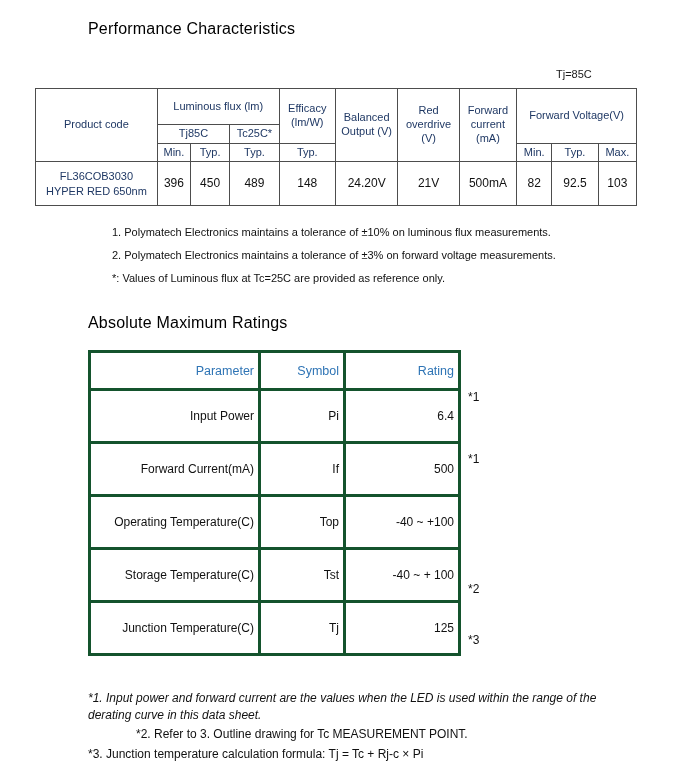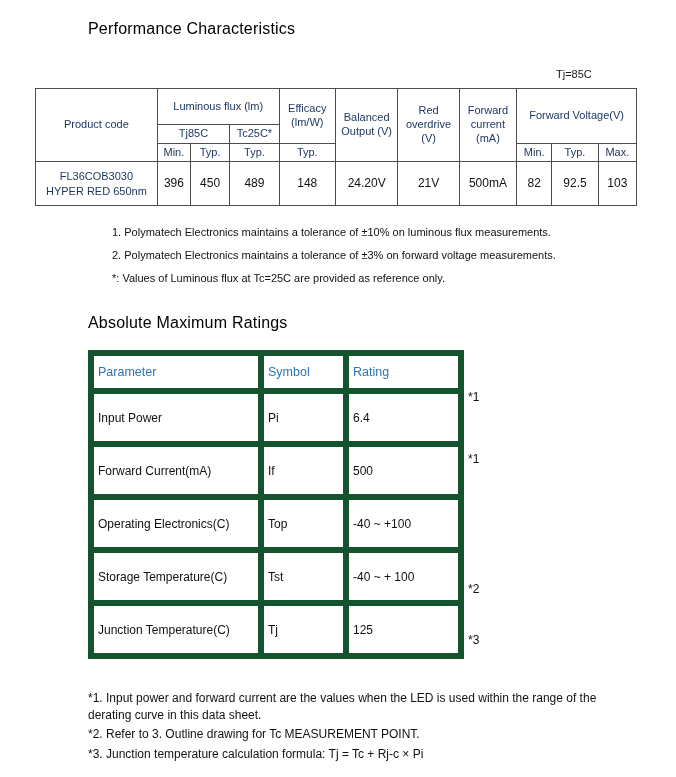--- a/index.html
+++ b/index.html
@@ -52,22 +52,22 @@
   #notes1-0 { top: 226px; }
   #notes1-1 { top: 249px; }
   #notes1-2 { top: 272px; }
 
   #title2 { position: absolute; left: 88px; top: 314px; }
 
   
   #amr-wrap { position: absolute; left: 88px; top: 350px; width: 460px; }
   #amr-table { width: 370px; table-layout: fixed; }
   #amr-table th, #amr-table td {
-    border: 6px solid #14532d;
-    text-align: left;
+    border: 3px solid #14532d;
+    text-align: right;
     vertical-align: middle;
     font-size: 12px;
     padding: 2px 4px;
   }
   #amr-table th {
     height: 38px;
     color: #2e74b5;
     font-weight: 400;
     font-size: 12.5px;
   }
@@ -79,22 +79,22 @@
     font-size: 12px;
     color: #111111;
   }
   #side-note-0 { top: 40px; }
   #side-note-1 { top: 102px; }
   #side-note-2 { top: 232px; }
   #side-note-3 { top: 283px; }
 
   
   .notes2 { position: absolute; left: 88px; width: 510px; font-size: 12px; color: #111111; line-height: 1.45; }
-  #notes2-0 { top: 690px; }
-  #notes2-1 { top: 726px; }
+  #notes2-0 { top: 690px; font-style: italic; }
+  #notes2-1 { top: 726px; margin-left: 48px; }
   #notes2-2 { top: 746px; }
 </style>
 </head>
 <body>
 
 <div id="title1" class="section-title">Performance Characteristics</div>
 
 <div id="tj-label">Tj=85C</div>
 
 <div id="perf-table-wrap">
@@ -178,21 +178,21 @@
       <td>Input Power</td>
       <td>Pi</td>
       <td>6.4</td>
     </tr>
     <tr>
       <td>Forward Current(mA)</td>
       <td>If</td>
       <td>500</td>
     </tr>
     <tr>
-      <td>Operating Electronics(C)</td>
+      <td>Operating Temperature(C)</td>
       <td>Top</td>
       <td>-40 ~ +100</td>
     </tr>
     <tr>
       <td>Storage Temperature(C)</td>
       <td>Tst</td>
       <td>-40 ~ + 100</td>
     </tr>
     <tr>
       <td>Junction Temperature(C)</td>

